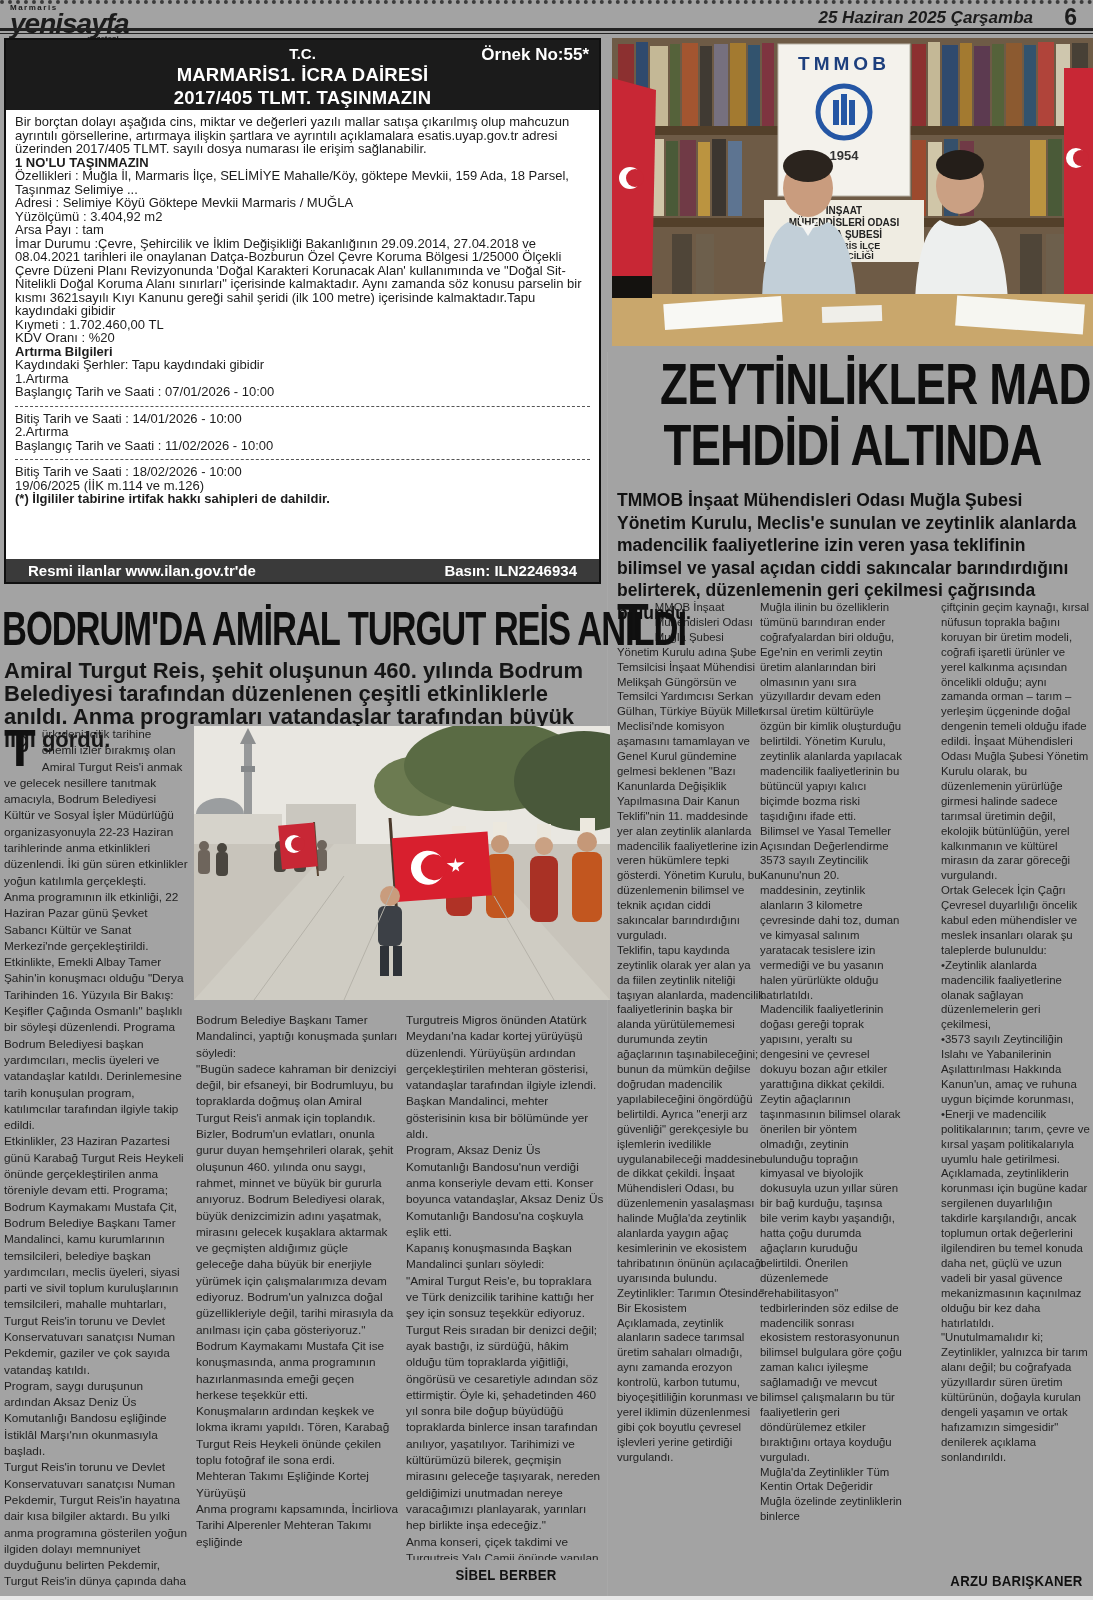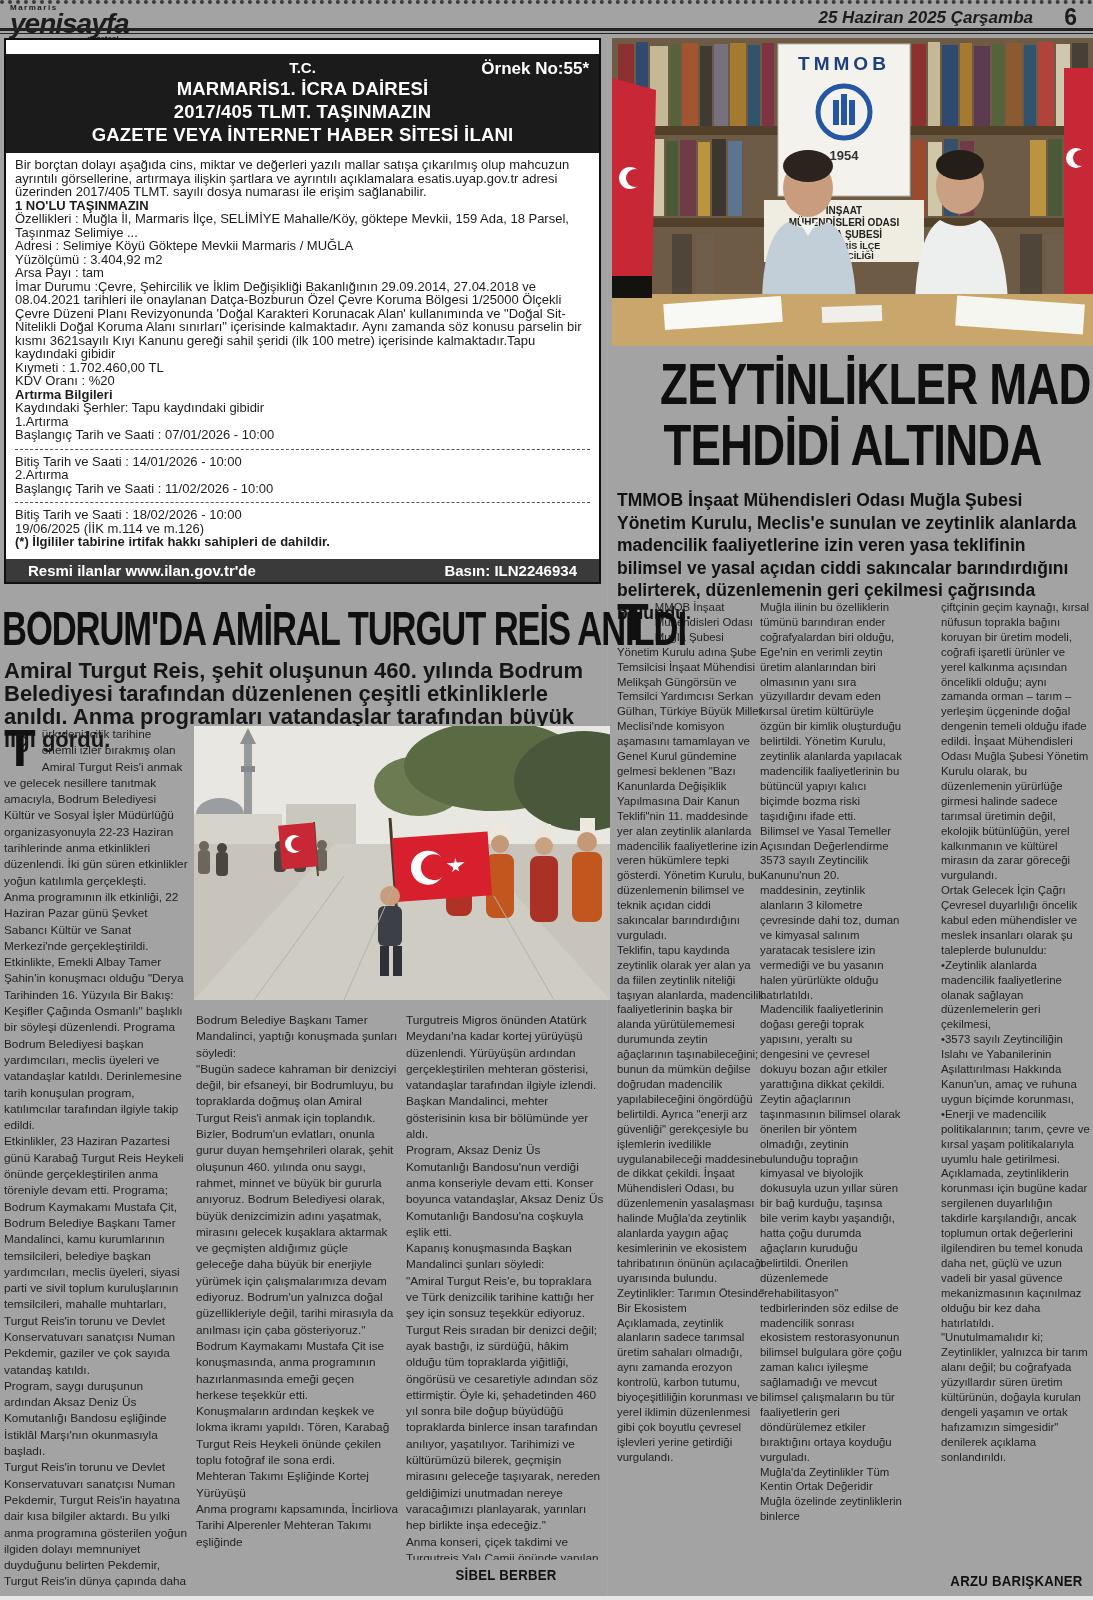--- a/index.html
+++ b/index.html
@@ -9,21 +9,21 @@
   .dotted{position:absolute;top:0;left:0;right:0;height:0;border-top:4px dotted #3b3b3b;}
   .masthead{position:absolute;top:4px;left:10px;line-height:1;}
   .m-top{font-size:8px;font-weight:bold;letter-spacing:1.5px;}
   .m-main{font-size:28px;font-weight:bold;font-style:italic;letter-spacing:-1px;line-height:23px;}
   .m-sub{font-size:8px;font-weight:bold;text-align:right;padding-right:10px;}
   .pagedate{position:absolute;top:8px;right:60px;font-size:17px;font-weight:bold;font-style:italic;}
   .pagenum{position:absolute;top:4px;right:16px;font-size:23px;font-weight:bold;}
   .dblrule{position:absolute;top:28px;left:0;right:0;height:2px;border-top:3px solid #222;border-bottom:1px solid #222;}
   
   .notice{position:absolute;left:4px;top:38px;width:597px;height:546px;border:2px solid #101010;box-sizing:border-box;background:#fff;}
-  .notice-head{position:relative;background:#1b1b1b;color:#fff;text-align:center;padding:4px 0 7px;margin-top:14px;}
+  .notice-head{position:relative;background:#1b1b1b;color:#fff;text-align:center;padding:4px 0 1px;}
   .nh1{font-size:15px;font-weight:bold;line-height:19px;}
   .nh2{font-size:18.5px;font-weight:bold;line-height:23px;letter-spacing:.2px;}
   .ornek{position:absolute;top:5px;right:10px;font-size:17px;font-weight:bold;}
   .notice-body{padding:5px 9px 0;font-size:13px;line-height:13.5px;height:392px;overflow:hidden;}
   .nline{margin:0;}
   .b{font-weight:bold;}
   .sep{border-bottom:1px dashed #555;height:7px;margin-bottom:5px;}
   .notice-footer{position:absolute;bottom:0;left:0;right:0;height:23px;background:#3a3a3a;color:#fff;
      display:flex;justify-content:space-between;align-items:center;padding:0 22px;font-size:15px;font-weight:bold;}
   
@@ -58,21 +58,20 @@
   </div>
   <div class="pagedate">25 Haziran 2025 Çarşamba</div>
   <div class="pagenum">6</div>
   <div class="dblrule"></div>
 
   <div class="notice">
     <div class="notice-head">
       <div class="nh1">T.C.</div>
       <div class="nh2">MARMARİS1. İCRA DAİRESİ</div>
       <div class="nh2">2017/405 TLMT. TAŞINMAZIN</div>
-      <div class="nh2">GAZETE VEYA İNTERNET HABER SİTESİ İLANI</div>
       <div class="ornek">Örnek No:55*</div>
     </div>
     <div class="notice-body">
         <div class="nline">Bir borçtan dolayı aşağıda cins, miktar ve değerleri yazılı mallar satışa çıkarılmış olup mahcuzun ayrıntılı görsellerine, artırmaya ilişkin şartlara ve ayrıntılı açıklamalara esatis.uyap.gov.tr adresi üzerinden 2017/405 TLMT. sayılı dosya numarası ile erişim sağlanabilir.</div>
         <div class="nline b">1 NO'LU TAŞINMAZIN</div>
         <div class="nline">Özellikleri : Muğla İl, Marmaris İlçe, SELİMİYE Mahalle/Köy, göktepe Mevkii, 159 Ada, 18 Parsel, Taşınmaz Selimiye ...</div>
         <div class="nline">Adresi : Selimiye Köyü Göktepe Mevkii Marmaris / MUĞLA</div>
         <div class="nline">Yüzölçümü : 3.404,92 m2</div>
         <div class="nline">Arsa Payı : tam</div>
         <div class="nline">İmar Durumu :Çevre, Şehircilik ve İklim Değişikliği Bakanlığının 29.09.2014, 27.04.2018 ve 08.04.2021 tarihleri ile onaylanan Datça-Bozburun Özel Çevre Koruma Bölgesi 1/25000 Ölçekli Çevre Düzeni Planı Revizyonunda 'Doğal Karakteri Korunacak Alan' kullanımında ve "Doğal Sit-Nitelikli Doğal Koruma Alanı sınırları" içerisinde kalmaktadır. Aynı zamanda söz konusu parselin bir kısmı 3621sayılı Kıyı Kanunu gereği sahil şeridi (ilk 100 metre) içerisinde kalmaktadır.Tapu kaydındaki gibidir</div>

